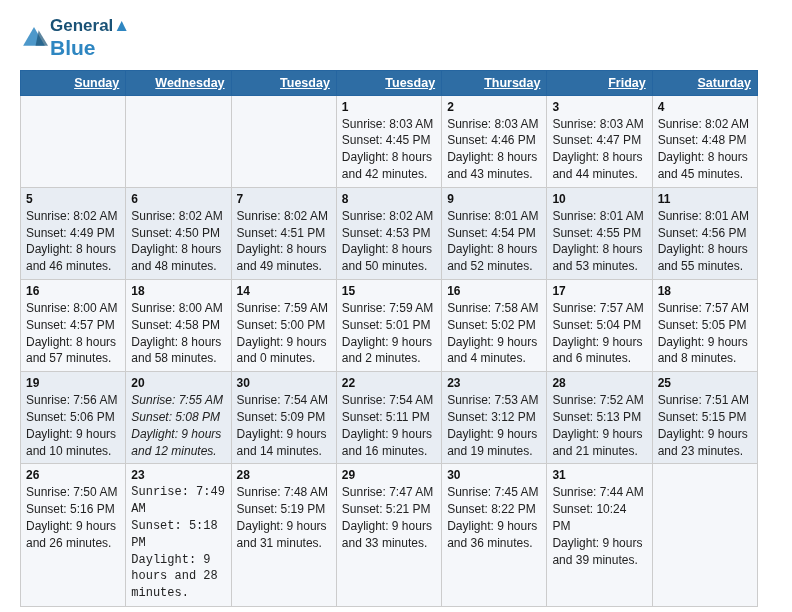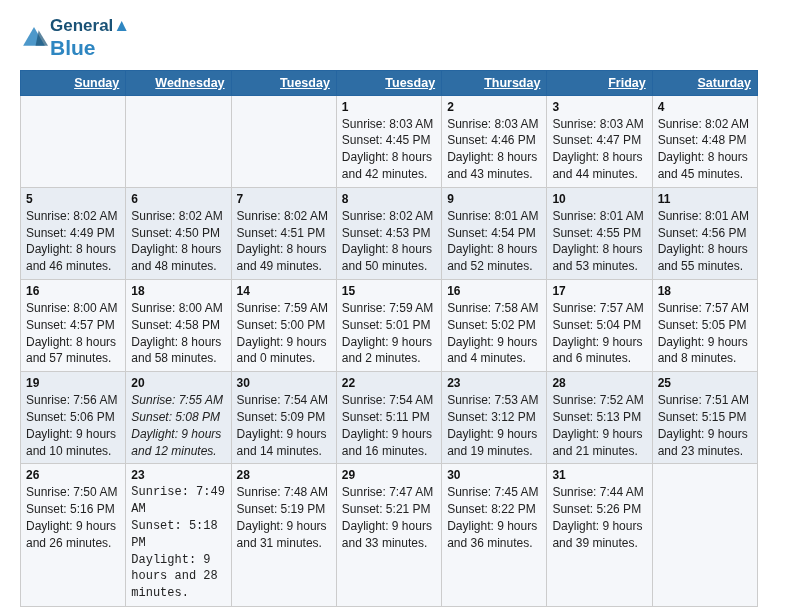--- a/index.html
+++ b/index.html
@@ -315,20 +315,20 @@
           </td>
           <td>
             <span class="day-num">30</span>
             <div class="day-info" style="white-space: pre-line;">Sunrise: 7:45 AM
 Sunset: 8:22 PM
 Daylight: 9 hours and 36 minutes.</div>
           </td>
           <td>
             <span class="day-num">31</span>
             <div class="day-info" style="white-space: pre-line;">Sunrise: 7:44 AM
-Sunset: 5:26 PM
+Sunset: 10:24 PM
 Daylight: 9 hours and 39 minutes.</div>
           </td>
           <td class="empty"></td>
         </tr>
       </tbody>
   </table>
 </div>
 
 </body></html>

